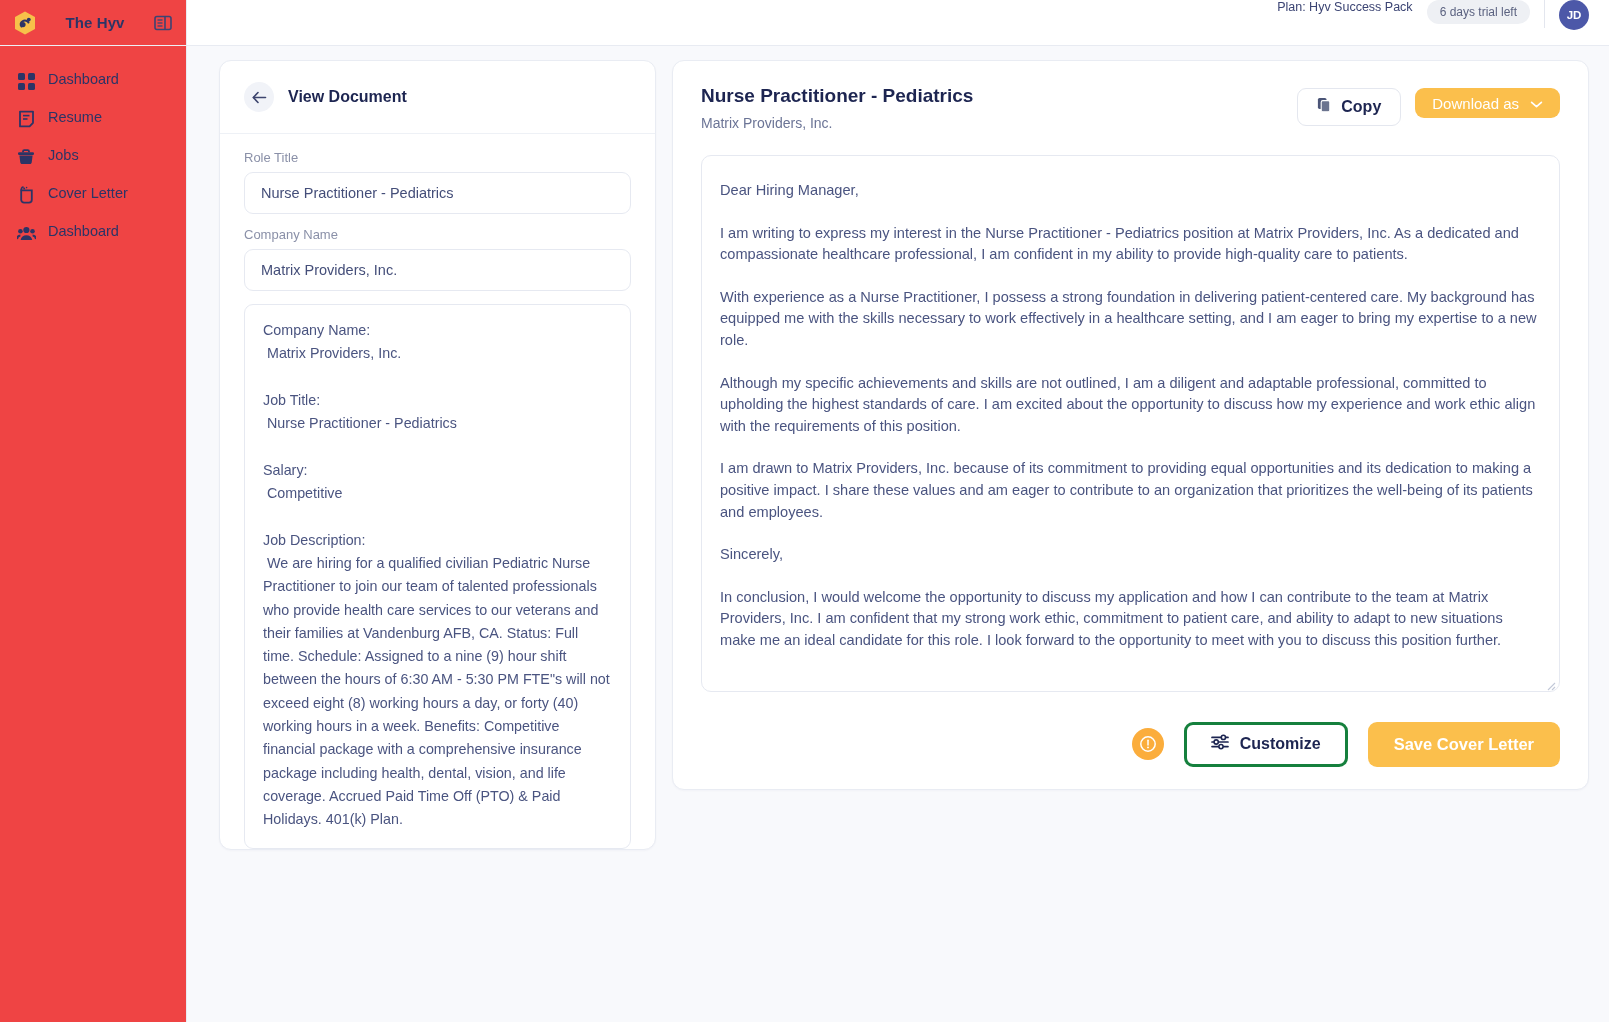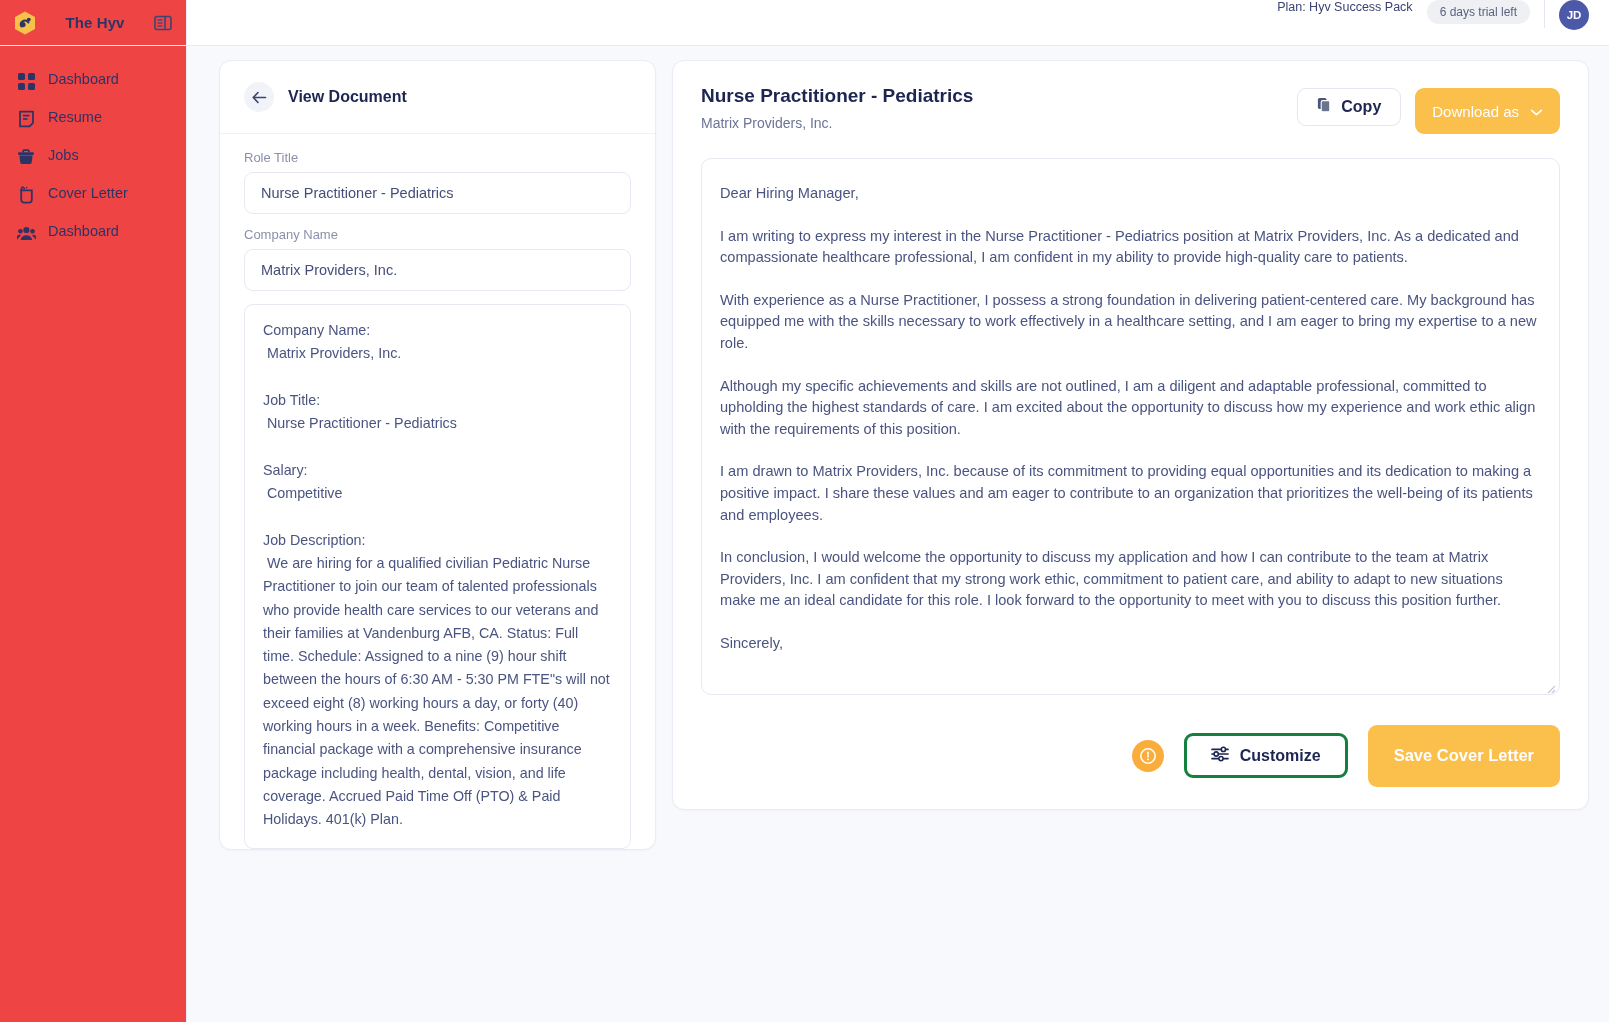--- a/index.html
+++ b/index.html
@@ -123,21 +123,21 @@
   .rc-title { font-size: 19px; font-weight: bold; color: #1d2551; }
   .rc-sub { font-size: 14px; color: #6b7496; margin-top: 8px; }
   .rc-head-actions { display: flex; gap: 14px; align-items: flex-start; padding-top: 3px;}
   .btn-copy {
     border: 1px solid #e4e7ef; background: #fff; border-radius: 9px;
     height: 38px; padding: 0 19px; display: flex; align-items: center;
     gap: 9px; font-size: 16px; font-weight: bold; color: #1d2551; cursor: pointer;
   }
   .btn-download {
     background: #fbbf4c; border: none; border-radius: 9px;
-    height: 46px; padding: 0 17px; display: flex; align-items: center;
+    height: 30px; padding: 0 17px; display: flex; align-items: center;
     gap: 11px; font-size: 15px; color: #ffffff; cursor: pointer;
   }
   .letter-area {
     margin-top: 24px; border: 1px solid #e6e9f1; border-radius: 10px;
     padding: 24px 20px 18px 18px; position: relative;
     flex: 1; overflow: hidden;
     font-size: 14.6px; line-height: 21.6px; color: #4a5480;
   }
   .letter-area p { margin-bottom: 21px; }
   .resize-grip {
@@ -152,21 +152,21 @@
     width: 32px; height: 32px; border-radius: 50%; background: #fbad3c;
     display: flex; align-items: center; justify-content: center; cursor: pointer;
   }
   .btn-customize {
     border: 3px solid #15803d; background: #fff; border-radius: 9px;
     height: 45px; padding: 0 24px; display: flex; align-items: center;
     gap: 11px; font-size: 16px; font-weight: bold; color: #1d2551; cursor: pointer;
   }
   .btn-save {
     background: #fbbf4c; border: none; border-radius: 9px;
-    height: 62px; padding: 0 26px; display: flex; align-items: center;
+    height: 45px; padding: 0 26px; display: flex; align-items: center;
     font-size: 16.5px; font-weight: bold; color: #ffffff; cursor: pointer;
   }
 </style>
 </head>
 <body>
 
 <div class="app">
 
   <aside class="sidebar">
     <div class="sidebar-top">
@@ -326,22 +326,22 @@
             </button>
           </div>
         </div>
 
         <div class="letter-area">
           <p>Dear Hiring Manager,</p>
           <p>I am writing to express my interest in the Nurse Practitioner - Pediatrics position at Matrix Providers, Inc. As a dedicated and compassionate healthcare professional, I am confident in my ability to provide high-quality care to patients.</p>
           <p>With experience as a Nurse Practitioner, I possess a strong foundation in delivering patient-centered care. My background has equipped me with the skills necessary to work effectively in a healthcare setting, and I am eager to bring my expertise to a new role.</p>
           <p>Although my specific achievements and skills are not outlined, I am a diligent and adaptable professional, committed to upholding the highest standards of care. I am excited about the opportunity to discuss how my experience and work ethic align with the requirements of this position.</p>
           <p>I am drawn to Matrix Providers, Inc. because of its commitment to providing equal opportunities and its dedication to making a positive impact. I share these values and am eager to contribute to an organization that prioritizes the well-being of its patients and employees.</p>
+          <p>Sincerely,</p>
           <p>In conclusion, I would welcome the opportunity to discuss my application and how I can contribute to the team at Matrix Providers, Inc. I am confident that my strong work ethic, commitment to patient care, and ability to adapt to new situations make me an ideal candidate for this role. I look forward to the opportunity to meet with you to discuss this position further.</p>
-          <p>Sincerely,</p>
           <span class="resize-grip">
             <svg width="12" height="12" viewBox="0 0 12 12">
               <line x1="11" y1="4" x2="4" y2="11" stroke="#c2c8d8" stroke-width="1.1"></line>
               <line x1="11" y1="8" x2="8" y2="11" stroke="#c2c8d8" stroke-width="1.1"></line>
             </svg>
           </span>
         </div>
 
         <div class="rc-foot">
           <span class="info-badge">

